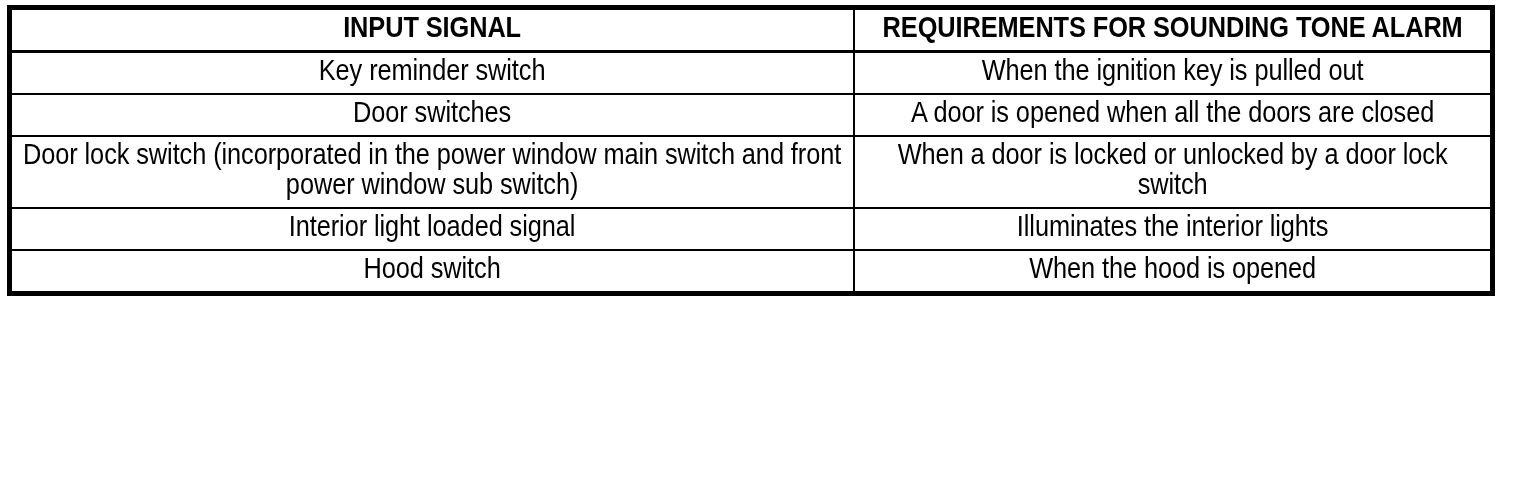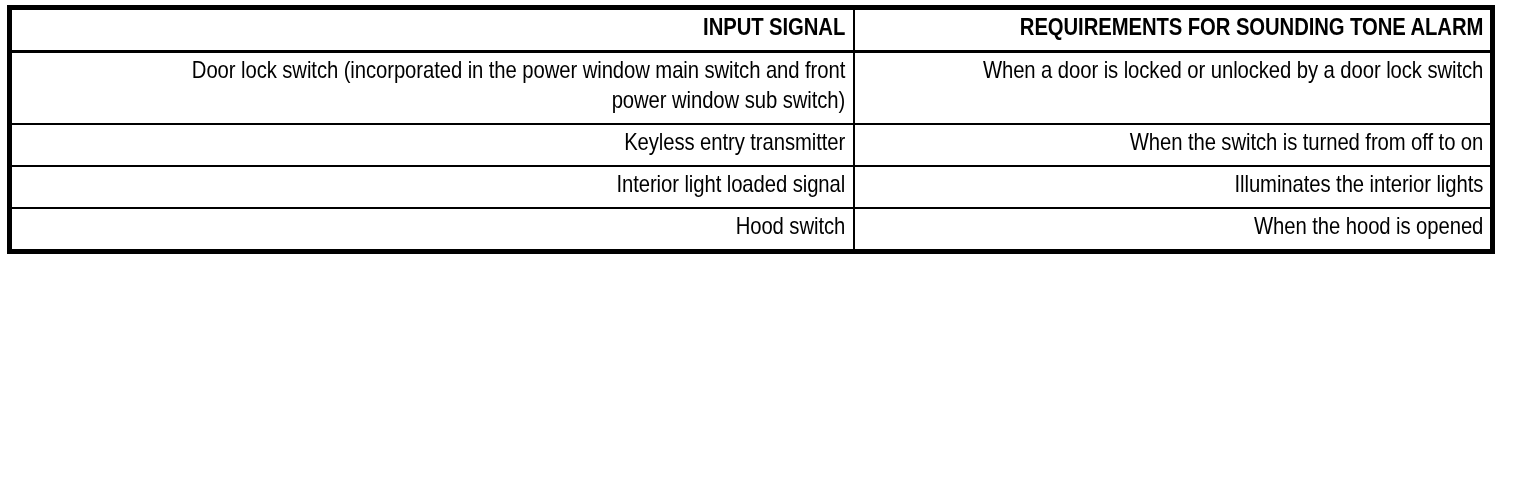--- a/index.html
+++ b/index.html
@@ -36,24 +36,24 @@
   }
 
   #signal-table col.col-signal { width: 844px; }
   #signal-table col.col-req    { width: 639px; }
 
   #signal-table td,
   #signal-table th {
     border: 2px solid #000000;
     padding: 2px 7px 4px 7px;
     vertical-align: top;
-    text-align: right;
+    text-align: center;
     font-weight: normal;
     
-    font-size: 24px;
+    font-size: 30px;
     line-height: 30px;
     font-stretch: condensed;
     transform-origin: left top;
     letter-spacing: -0.1px;
   }
 
   
   #signal-table thead th {
     font-weight: bold;
     border-bottom-width: 3px;
@@ -101,43 +101,51 @@
           <span class="cell-text">INPUT SIGNAL</span>
         </th>
         <th>
           <span class="cell-text">REQUIREMENTS FOR SOUNDING TONE ALARM</span>
         </th>
       </tr>
     </thead>
 
     <tbody>
 
+      <tr class="r-1">
+        <td>
+          <span class="cell-text">Key reminder switch</span>
+        </td>
+        <td>
+          <span class="cell-text">When the ignition key is pulled out</span>
+        </td>
+      </tr>
 
 
+      <tr class="r-3">
+        <td>
+          <span class="cell-text">Door switches</span>
+        </td>
+        <td>
+          <span class="cell-text">A door is opened when all the doors are closed</span>
+        </td>
+      </tr>
 
 
       <tr class="r-5">
         <td>
           <span class="cell-text">Door lock switch (incorporated in the power window main switch and front
 power window sub switch)</span>
         </td>
         <td>
           <span class="cell-text">When a door is locked or unlocked by a door lock switch</span>
         </td>
       </tr>
 
 
-      <tr class="r-7">
-        <td>
-          <span class="cell-text">Keyless entry transmitter</span>
-        </td>
-        <td>
-          <span class="cell-text">When the switch is turned from off to on</span>
-        </td>
-      </tr>
 
       <tr class="r-8">
         <td>
           <span class="cell-text">Interior light loaded signal</span>
         </td>
         <td>
           <span class="cell-text">Illuminates the interior lights</span>
         </td>
       </tr>
 

